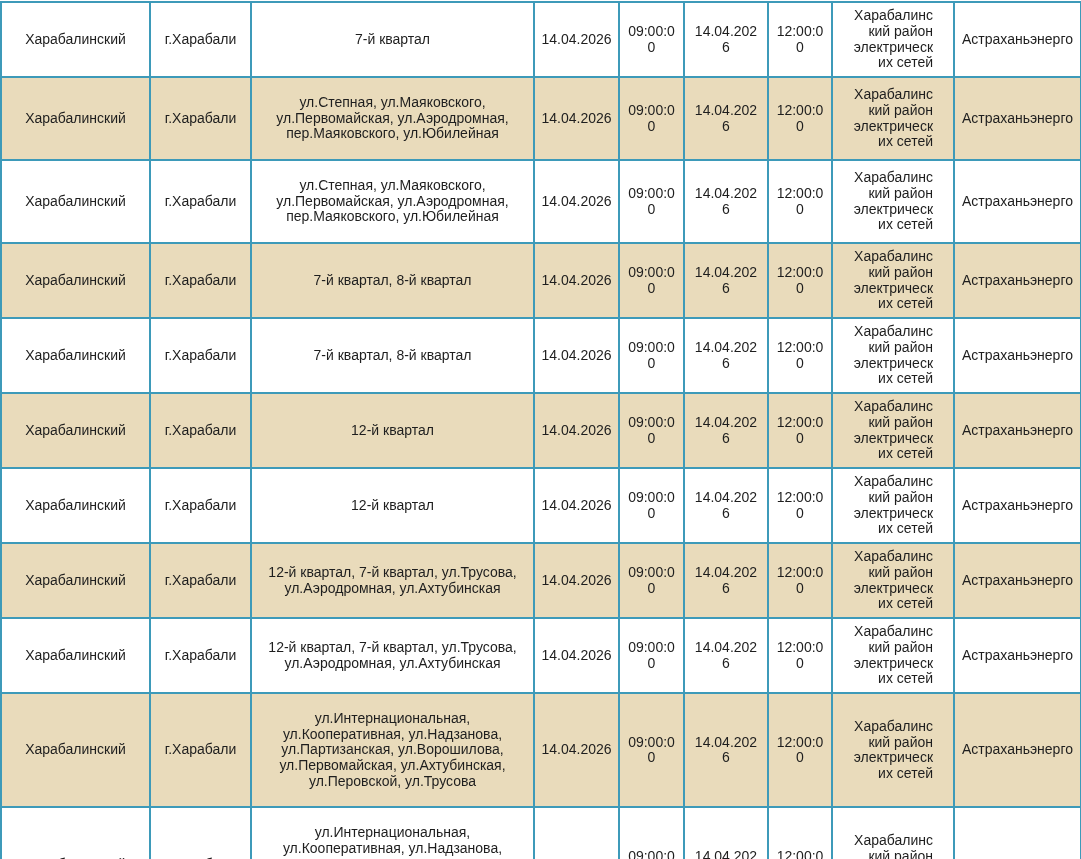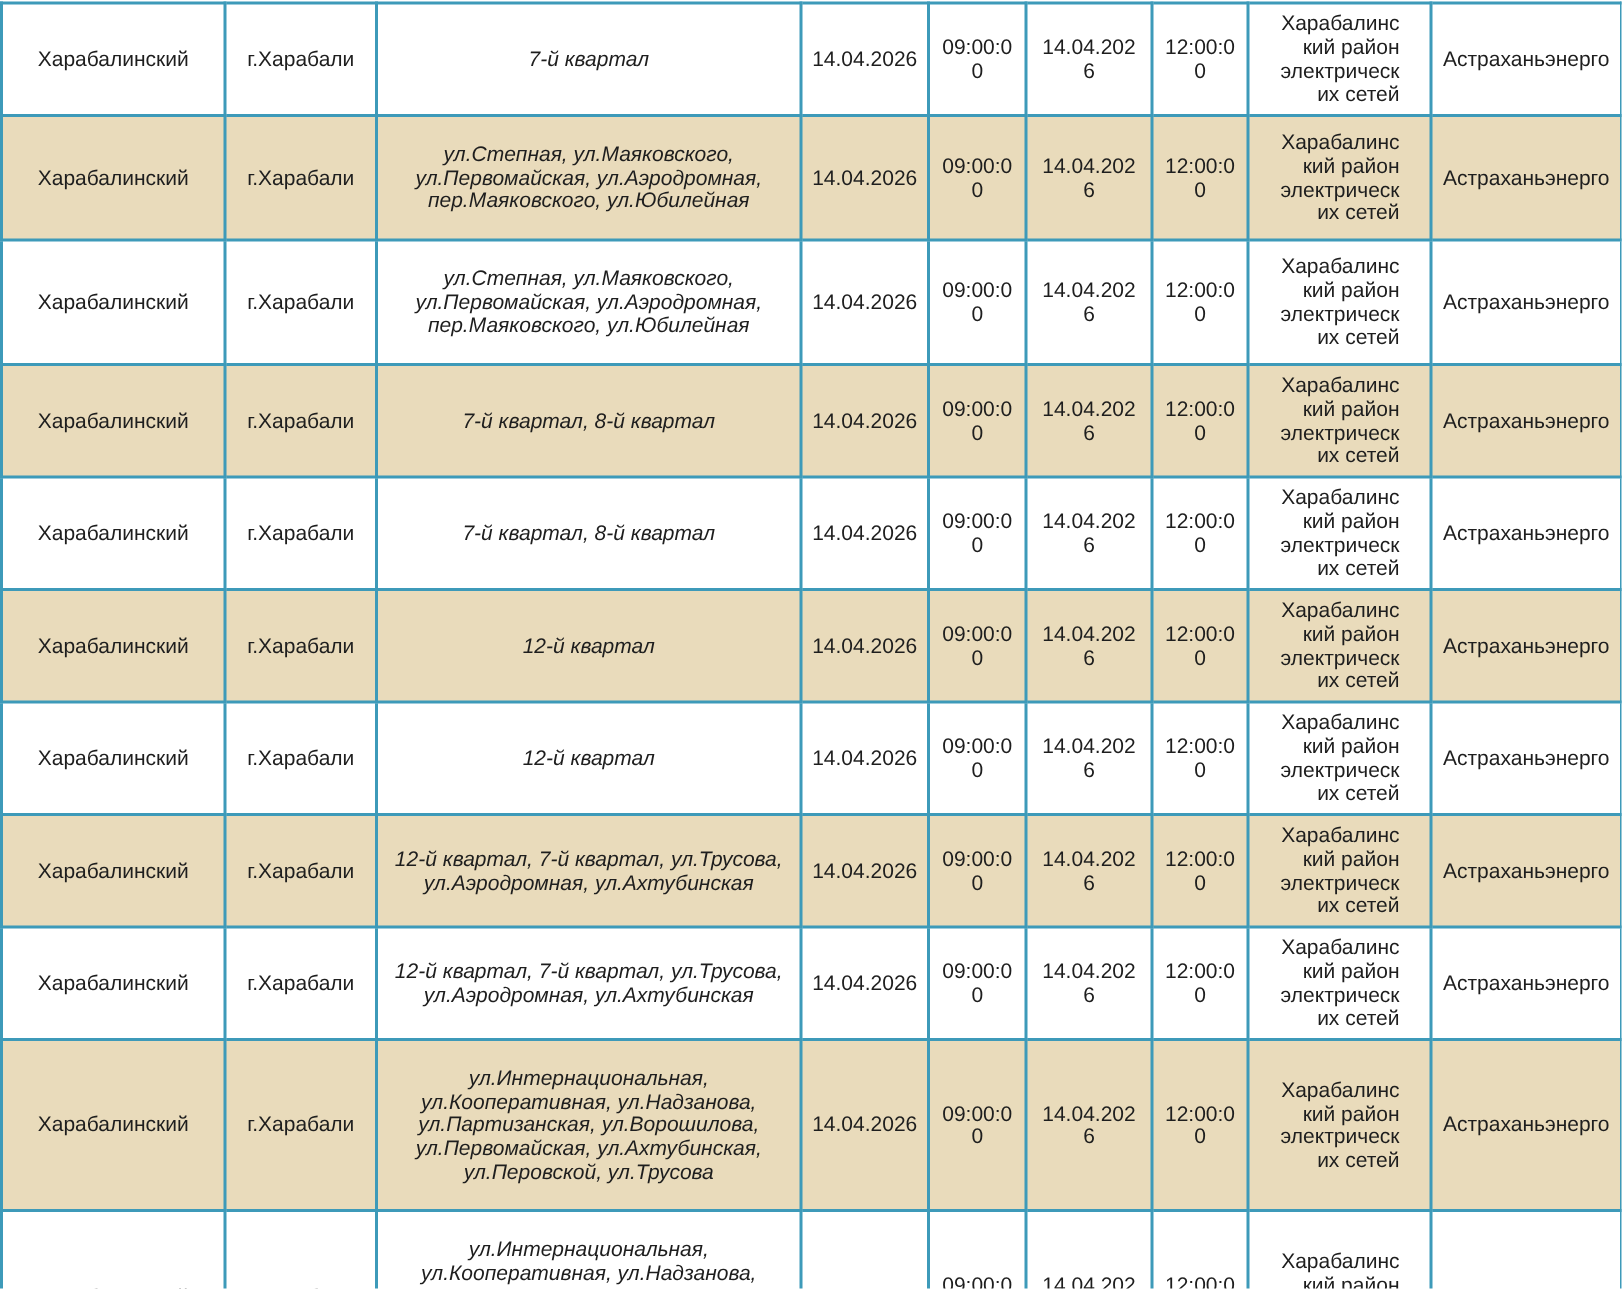--- a/index.html
+++ b/index.html
@@ -26,21 +26,21 @@
   table.outage td{
     border:2px solid var(--border-color);
     text-align:center;
     vertical-align:middle;
     font-size:14px;
     line-height:1.12;
     color:var(--text-color);
     padding:2px 6px;
     word-wrap:break-word;
   }
-  table.outage td.streets{padding:17px 10px;font-style:italic;}
+  table.outage td.streets{padding:17px 10px;}
   table.outage td.org{padding:2px 20px;text-align:right;}
   table.outage tr{height:75px;background:var(--row-bg);}
   table.outage tr:nth-child(even){background:var(--row-alt-bg);}
   table.outage tr:nth-child(10){height:89px;}
   table.outage tr:nth-child(11){height:95px;}
   col.c1{width:149px;}
   col.c2{width:101px;}
   col.c3{width:283px;}
   col.c4{width:85px;}
   col.c5{width:65px;}

